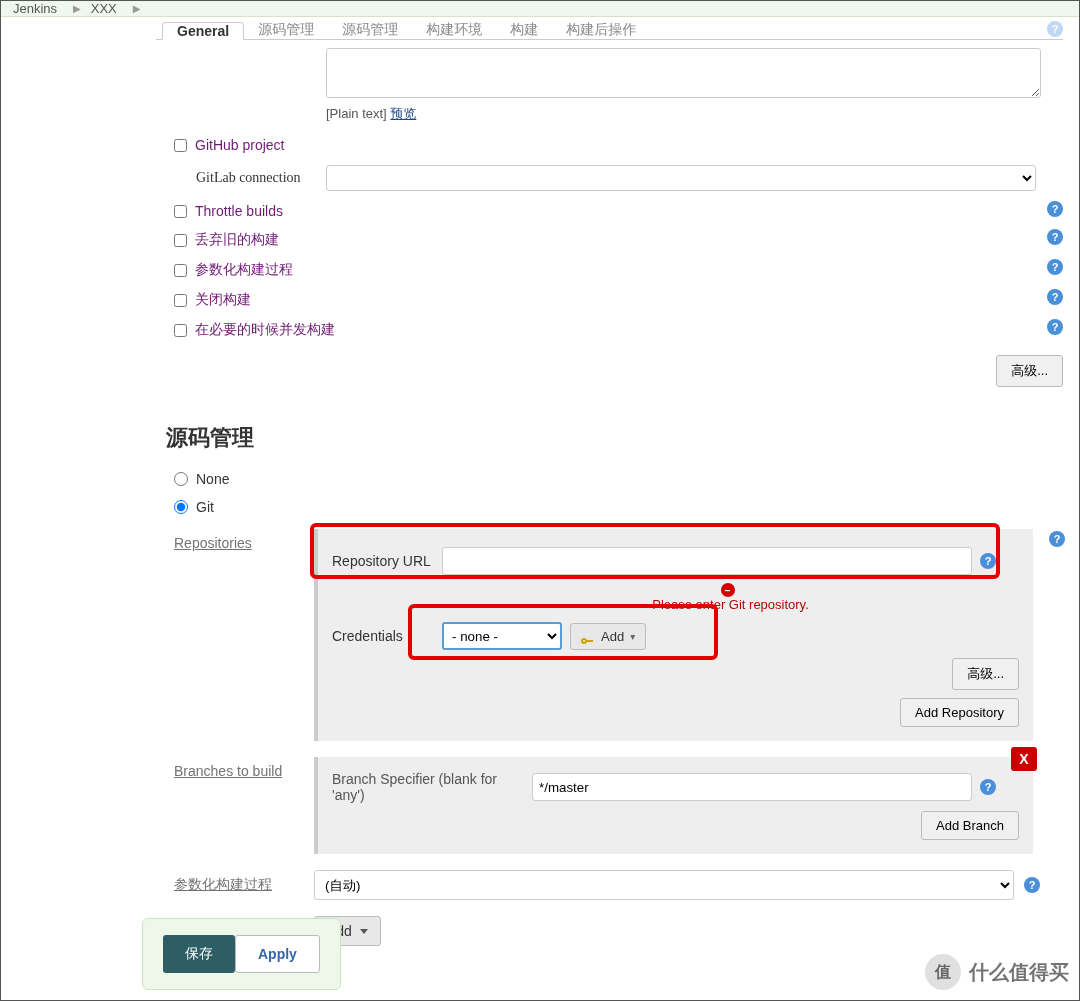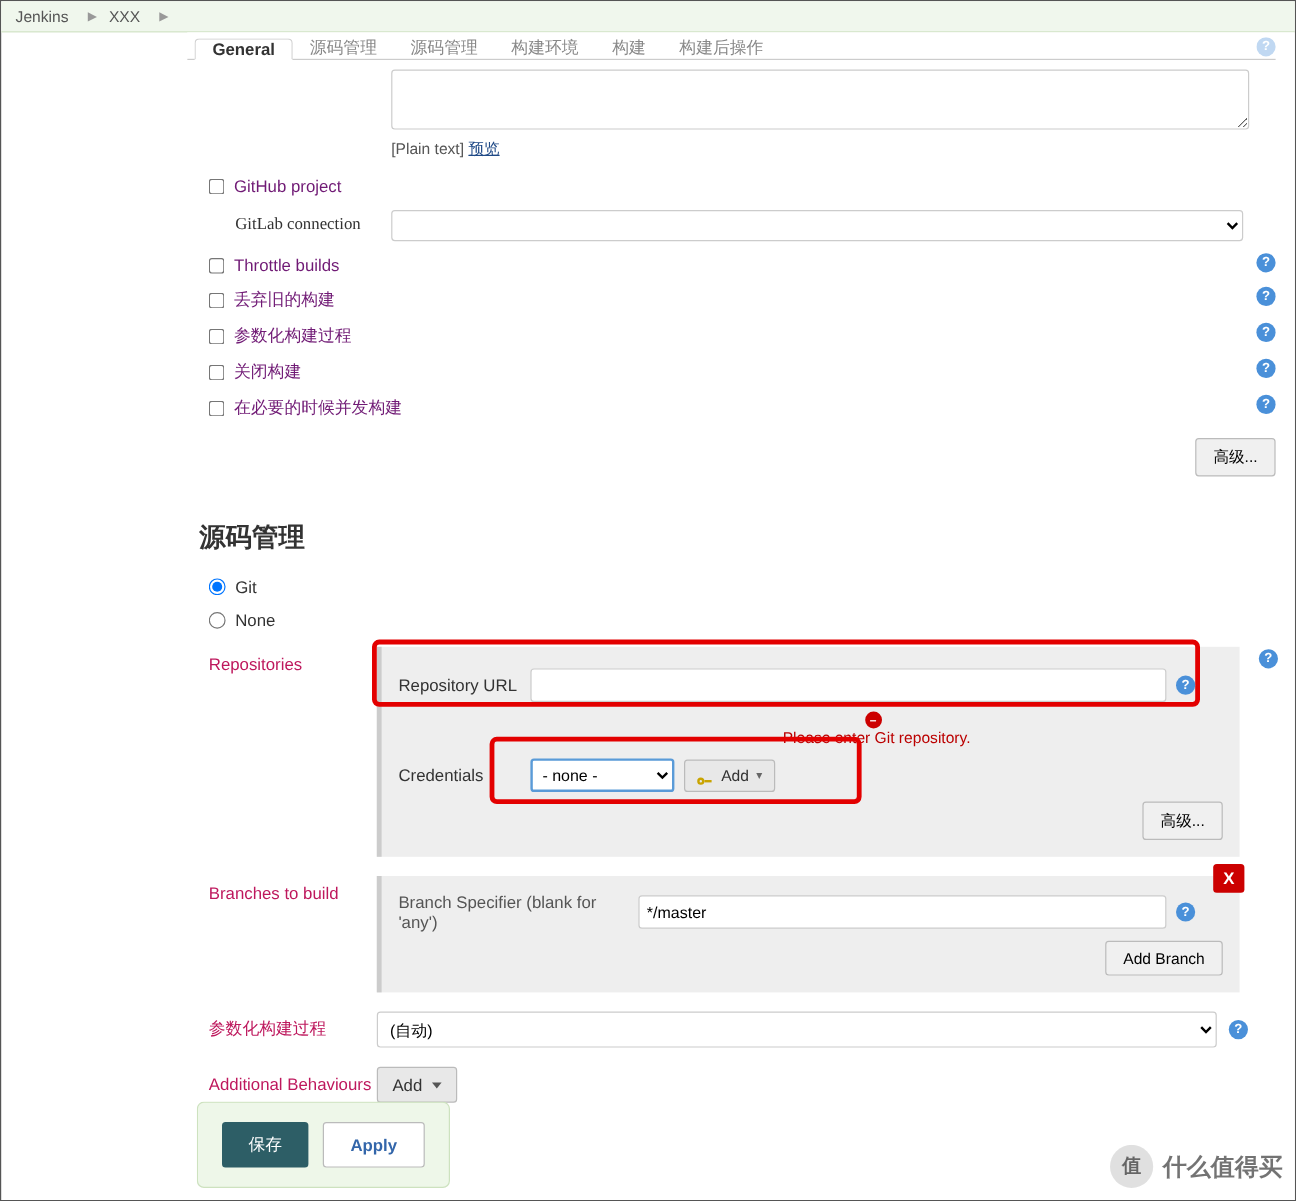--- a/index.html
+++ b/index.html
@@ -1,20 +1,20 @@
 <!DOCTYPE html>
 <html><head>
 <meta charset="utf-8">
 <style>
   * { box-sizing: border-box; margin: 0; padding: 0; }
   html, body { width: 1080px; height: 1001px; font-family: Helvetica, Arial, sans-serif; font-size: 14px; color: #333; background: #fff; overflow: hidden; position: relative; }
   .frame { position: absolute; inset: 0; border: 1px solid #555; }
 
   
-  .breadcrumb { display: flex; align-items: center; height: 26px; padding: 0 12px; background: #f0f7ed; border-bottom: 1px solid #d4e4c8; font-size: 13px; color: #555; }
+  .breadcrumb { display: flex; align-items: center; height: 16px; padding: 0 12px; background: #f0f7ed; border-bottom: 1px solid #d4e4c8; font-size: 13px; color: #555; }
   .bc-item { margin-right: 6px; }
   .bc-sep { margin: 0 10px; color: #999; font-size: 10px; }
 
   .main { display: flex; height: calc(100% - 26px); }
   .left-col { width: 155px; flex: 0 0 155px; }
   .content { flex: 1; position: relative; background: #fff; padding-right: 16px; overflow: hidden; }
 
   
   .tabs { display: flex; align-items: flex-end; border-bottom: 1px solid #ccc; margin-top: 4px; padding-left: 6px; }
   .tab { padding: 0 14px; font-size: 14px; color: #888; cursor: pointer; }
@@ -40,21 +40,21 @@
   .adv-row { display: flex; justify-content: flex-end; padding: 10px 0; }
 
   
   h2.scm-title { font-size: 22px; font-weight: 600; margin: 18px 0 12px 10px; color: #333; }
   .radio-row { display: flex; align-items: center; padding: 6px 0 6px 18px; }
   .radio-row input[type=radio] { margin-right: 8px; width: 14px; height: 14px; }
   .radio-row label { color: #333; }
 
   .git-body { padding-left: 18px; }
   .field-row { display: flex; align-items: flex-start; padding: 8px 0; position: relative; }
-  .field-label { width: 140px; padding-top: 6px; color: #be185d; }
+  .field-label { width: 140px; padding-top: 6px; color: #737373; text-decoration: underline; }
   .field-cont { flex: 1; position: relative; }
 
   .repo-box { background: #eee; border-left: 4px solid #ccc; padding: 18px 14px 14px 14px; margin-right: 30px; position: relative; }
   .inner-row { display: flex; align-items: center; margin-bottom: 8px; position: relative; }
   .inner-row .ilabel { width: 110px; }
   .inner-row input[type=text] { flex: 1; height: 28px; border: 1px solid #ccc; border-radius: 3px; padding: 0 6px; max-width: 530px; }
   .inner-help { margin-left: 8px; width: 16px; height: 16px; border-radius: 50%; background: #4a90d9; color: #fff; font-size: 11px; font-weight: bold; display: flex; align-items: center; justify-content: center; cursor: pointer; }
   .cred-select { width: 120px; height: 28px; border: 2px solid #5a9bd8; border-radius: 3px; background: #fff; padding: 0 4px; }
   .add-btn { margin-left: 8px; padding: 5px 10px; background: #e8e8e8; border: 1px solid #bbb; border-radius: 3px; display: inline-flex; align-items: center; gap: 6px; cursor: pointer; font-size: 13px; }
   .key-ic { width: 14px; height: 8px; }
@@ -70,21 +70,21 @@
   .branch-box { background: #eee; border-left: 4px solid #ccc; padding: 14px; margin-right: 30px; position: relative; }
   .delete-x { position: absolute; top: -10px; right: -4px; background: #c00; color: #fff; width: 26px; height: 24px; border-radius: 3px; display: flex; align-items: center; justify-content: center; font-weight: bold; cursor: pointer; }
   .branch-box .inner-row .ilabel { width: 200px; color: #555; }
   .branch-box .inner-row input[type=text] { max-width: 440px; }
 
   .browser-select { flex: 1; max-width: 700px; height: 30px; border: 1px solid #ccc; border-radius: 3px; background: #fff; padding: 0 6px; }
   .add-drop { padding: 6px 12px; background: #e8e8e8; border: 1px solid #bbb; border-radius: 3px; cursor: pointer; display: inline-flex; align-items: center; gap: 8px; }
   .caret { width: 0; height: 0; border-left: 4px solid transparent; border-right: 4px solid transparent; border-top: 5px solid #555; }
 
   
-  .footer { position: absolute; left: 163px; bottom: 10px; padding: 16px 20px; background: #eef7e9; border: 1px solid #cde2bf; border-radius: 6px; display: flex; gap: 12px; }
+  .footer { position: absolute; left: 141px; bottom: 10px; padding: 16px 20px; background: #eef7e9; border: 1px solid #cde2bf; border-radius: 6px; display: flex; gap: 0; }
   .btn-primary { padding: 10px 22px; background: #2d5e66; color: #fff; border: none; border-radius: 3px; cursor: pointer; font-size: 14px; }
   .btn-apply { padding: 10px 22px; background: #fff; color: #3366aa; border: 1px solid #bbb; border-radius: 3px; cursor: pointer; font-size: 14px; font-weight: bold; }
 
   
   .watermark { position: absolute; right: 10px; bottom: 10px; display: flex; align-items: center; gap: 8px; color: rgba(0,0,0,.55); font-size: 20px; font-weight: bold; pointer-events: none; }
   .wm-circle { width: 36px; height: 36px; border-radius: 50%; background: rgba(0,0,0,.12); display: flex; align-items: center; justify-content: center; font-size: 16px; color: rgba(0,0,0,.55); }
   .svn-row { opacity: .35; }
 </style>
 </head>
 <body>
@@ -154,26 +154,26 @@
           <span class="help-ic">?</span>
         </div>
         <div class="adv-row">
           <button class="btn">高级...</button>
         </div>
       </div>
 
       <h2 class="scm-title">源码管理</h2>
 
       <div class="radio-row">
+        <input type="radio" name="scm" style="">
+        <label>None</label>
+      </div>
+      <div class="radio-row">
         <input type="radio" name="scm" checked="" style="">
         <label>Git</label>
-      </div>
-      <div class="radio-row">
-        <input type="radio" name="scm" style="">
-        <label>None</label>
       </div>
 
       <div class="git-body">
         <div class="field-row">
           <div class="field-label">Repositories</div>
           <div class="field-cont">
             <div class="repo-box">
               <div class="redbox1" style="left:-8px; top:-6px; width:690px; height:56px;"></div>
               <div class="inner-row">
                 <span class="ilabel">Repository URL</span>
@@ -192,20 +192,23 @@
                 </select>
                 <span class="add-btn">
                   <span class="key-ic"><span class="head"></span><span class="shaft"></span></span>
                   <span>Add</span>
                   <span style="font-size:10px;color:#666;">▾</span>
                 </span>
               </div>
               <div class="box-actions">
                 <button class="btn">高级...</button>
               </div>
+              <div class="box-actions">
+                <button class="btn">Add Repository</button>
+              </div>
             </div>
             <span class="help-ic" style="top:2px; right:-2px;">?</span>
           </div>
         </div>
 
         <div class="field-row">
           <div class="field-label">Branches to build</div>
           <div class="field-cont">
             <div class="branch-box">
               <div class="delete-x">X</div>

